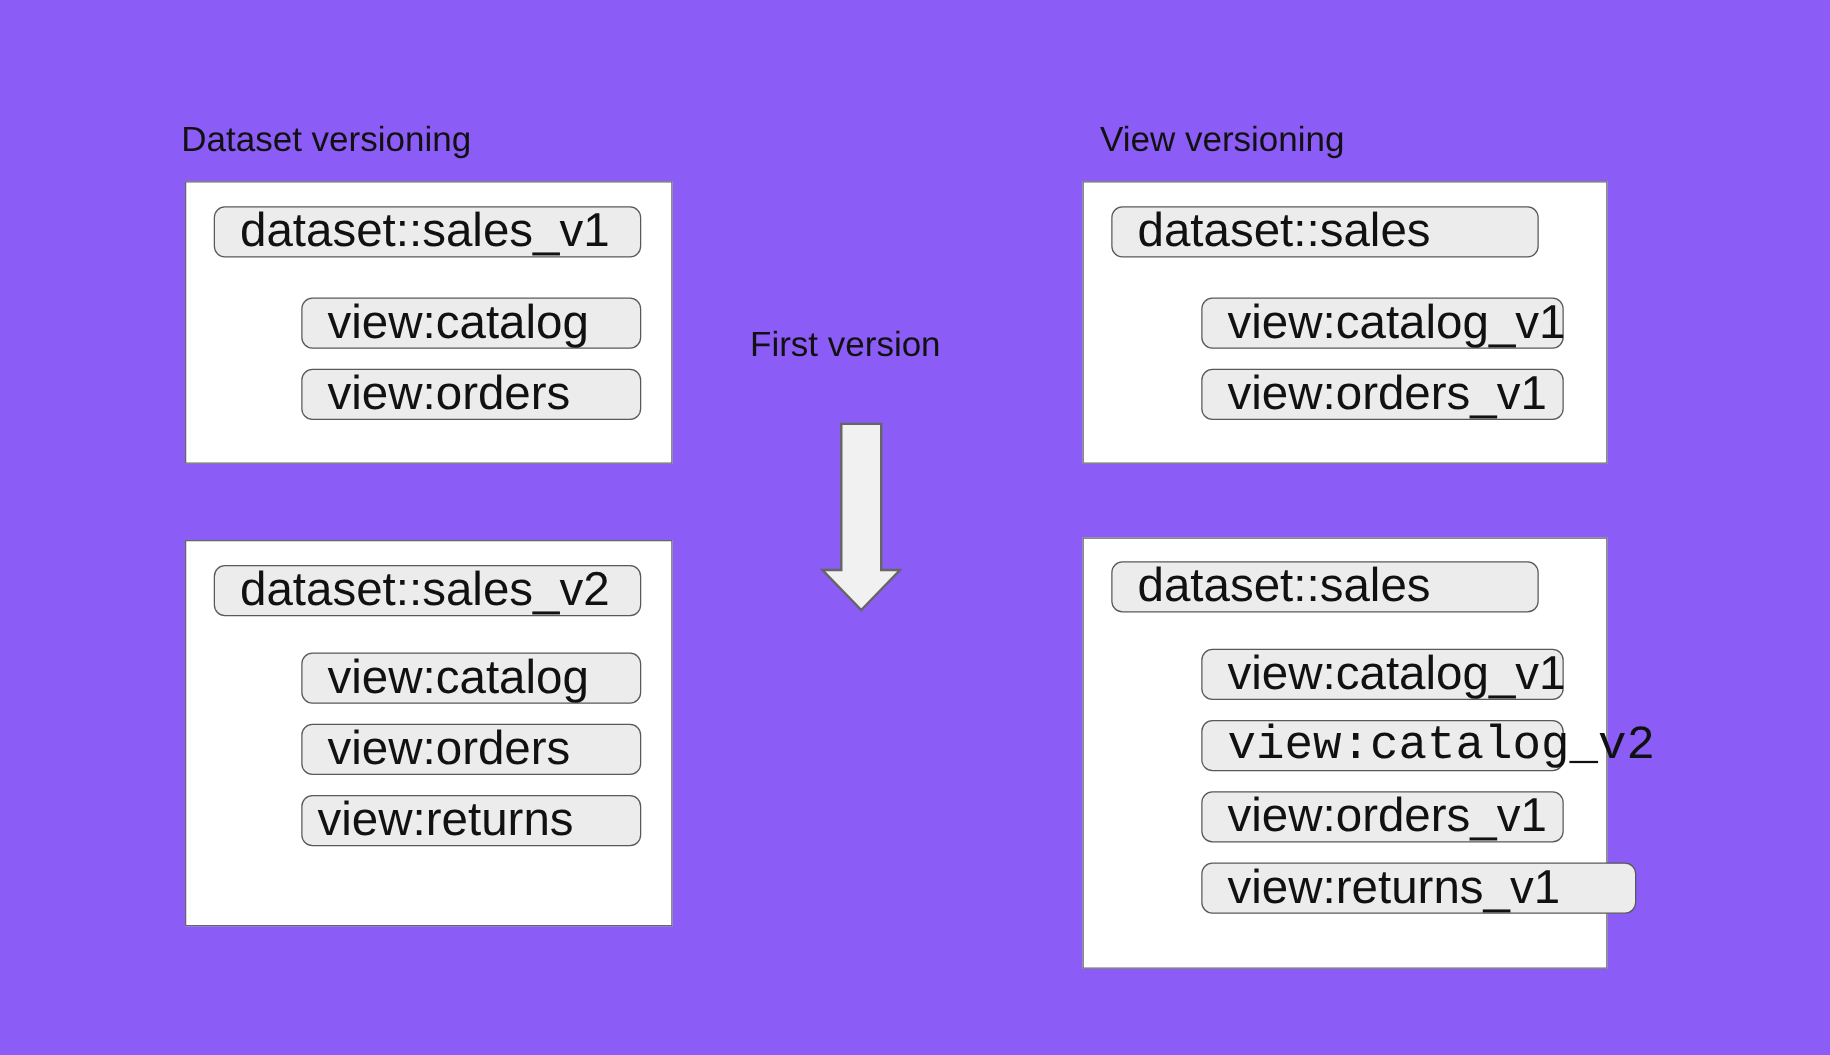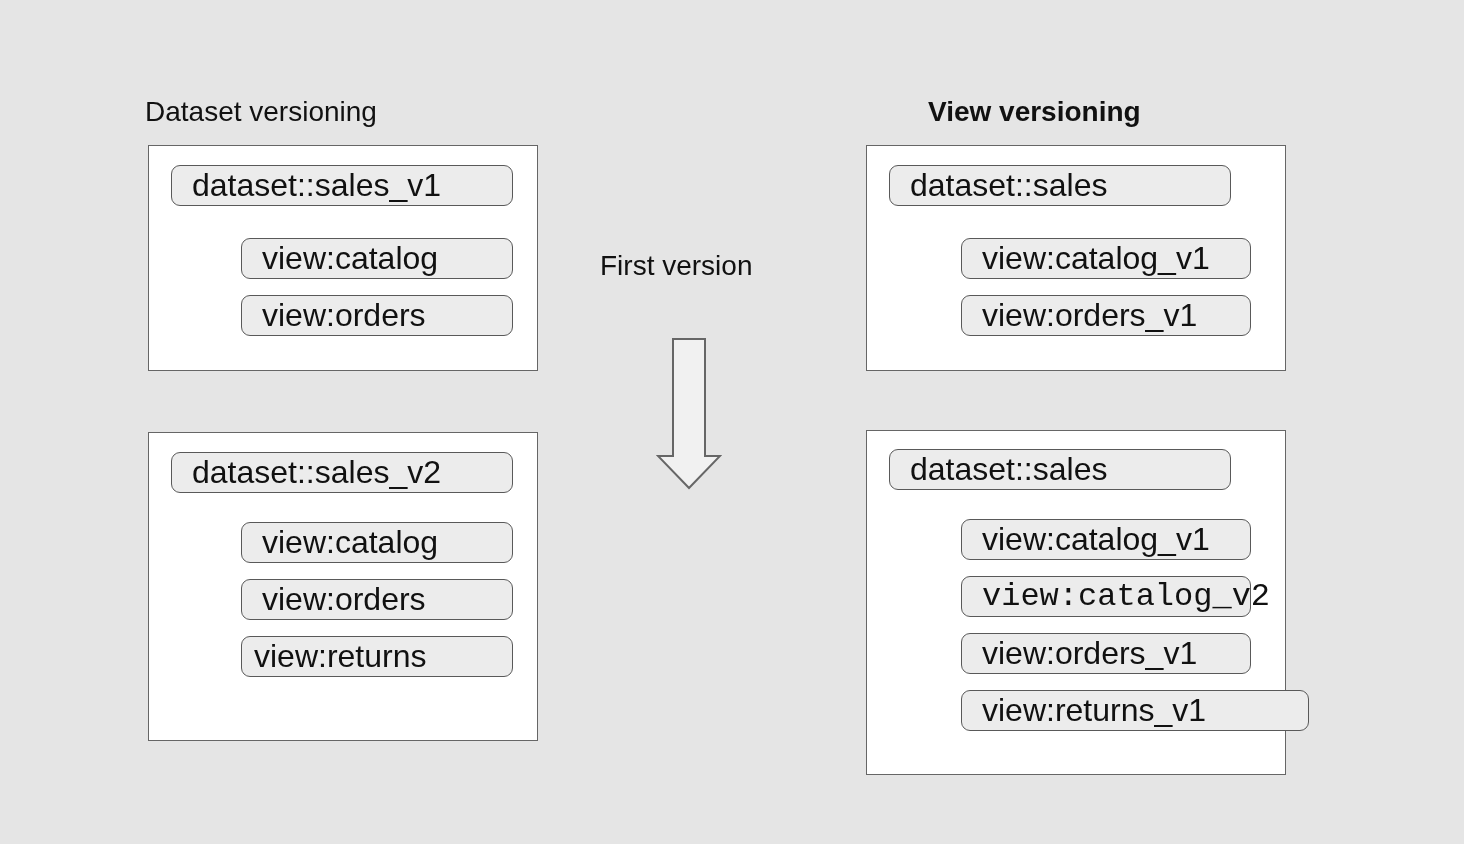--- a/index.html
+++ b/index.html
@@ -4,21 +4,21 @@
 <style>
   html, body {
     margin: 0;
     padding: 0;
     background: #ffffff;
   }
   .canvas {
     position: relative;
     width: 1464px;
     height: 844px;
-    background: #e5e5e5;
+    background: #8b5cf6;
     font-family: "Liberation Sans", sans-serif;
     color: #111111;
     overflow: hidden;
   }
   .col-title {
     position: absolute;
     font-size: 28px;
     line-height: 32px;
     color: #111111;
     white-space: nowrap;
@@ -32,31 +32,32 @@
   .pill {
     position: absolute;
     height: 41px;
     background: #ececec;
     border: 1.5px solid #595959;
     border-radius: 9px;
     box-sizing: border-box;
     display: flex;
     align-items: center;
     padding-left: 20px;
-    font-size: 32px;
+    font-size: 38px;
     white-space: nowrap;
     color: #111111;
   }
   .dataset-pill { left: 22px; top: 19px; width: 342px; }
   .mid-label {
     position: absolute;
     font-size: 28px;
     line-height: 32px;
     white-space: nowrap;
     color: #111111;
+    margin-top: 10px;
   }
   .arrow-wrap {
     position: absolute;
     left: 656px;
     top: 338px;
     width: 66px;
     height: 152px;
   }
 </style>
 </head>
@@ -81,21 +82,21 @@
 
   <div class="mid-label" style="left:600px; top:250px;">First version</div>
 
   <div class="arrow-wrap">
     <svg width="66" height="152" viewBox="0 0 66 152" xmlns="http://www.w3.org/2000/svg">
       <polygon points="17,1 49,1 49,118 64,118 33,150 2,118 17,118" fill="#f1f1f1" stroke="#666666" stroke-width="2" stroke-linejoin="miter"></polygon>
     </svg>
   </div>
 
 
-  <div class="col-title" style="left:928px; top:96px;font-weight:bold;">View versioning</div>
+  <div class="col-title" style="left:880px; top:96px;">View versioning</div>
 
   <div class="group-box" style="left:866px; top:145px; width:420px; height:226px;">
     <div class="pill dataset-pill">dataset::sales</div>
     <div class="pill" style="left:94px; top:92px; width:290px;">view:catalog_v1</div>
     <div class="pill" style="left:94px; top:149px; width:290px;">view:orders_v1</div>
   </div>
 
   <div class="group-box" style="left:866px; top:430px; width:420px; height:345px;">
     <div class="pill dataset-pill" style="top:18px;">dataset::sales</div>
     <div class="pill" style="left:94px; top:88px; width:290px;">view:catalog_v1</div>

